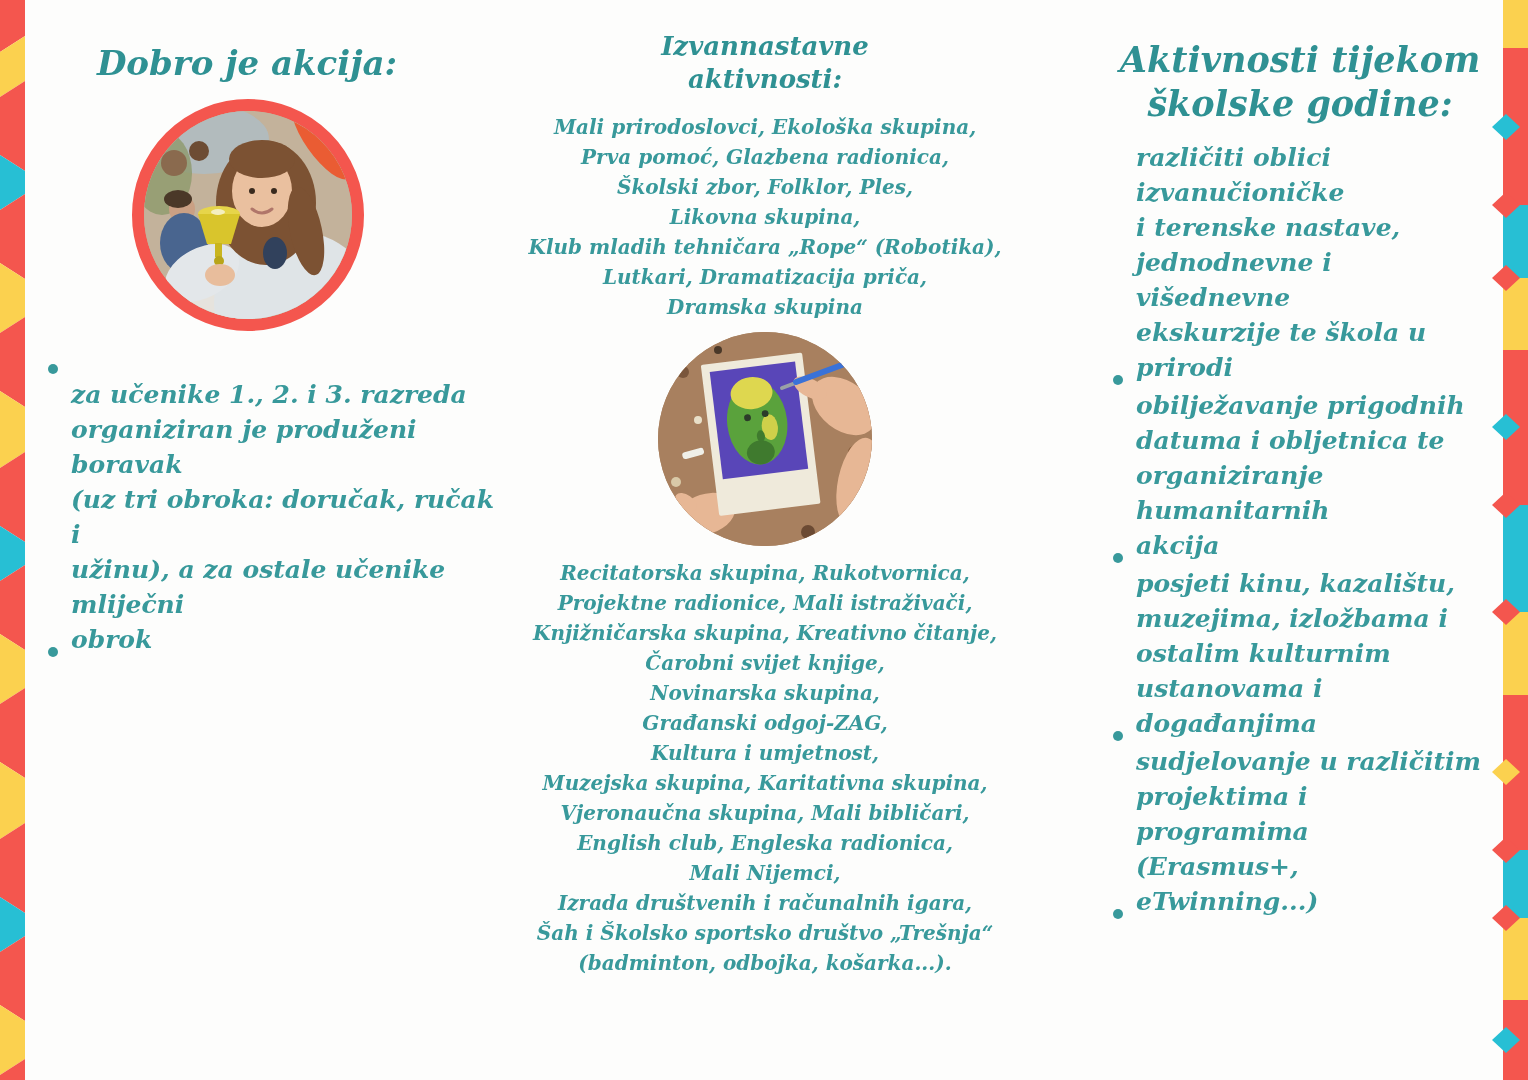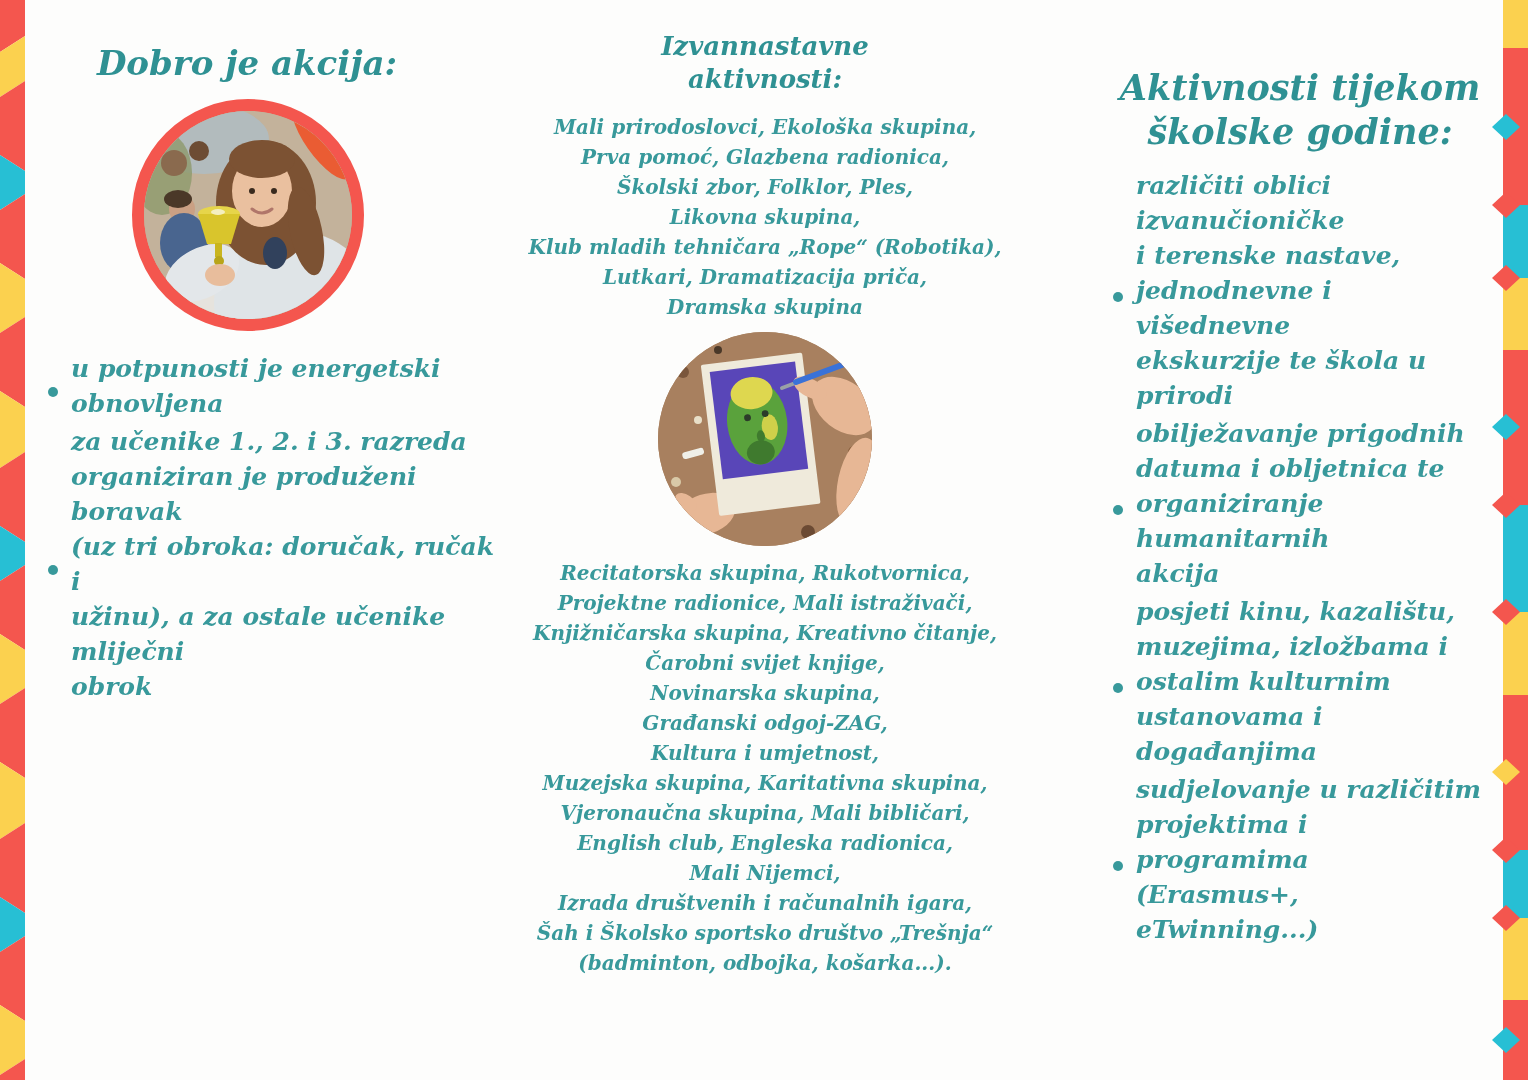--- a/index.html
+++ b/index.html
@@ -14,35 +14,35 @@
   .edge.right{right:0;width:36px;}
   .col{position:absolute;top:0;}
   .col1{left:40px;width:470px;top:42px;}
   .col2{left:525px;width:480px;top:30px;text-align:center;}
   .col3{left:1085px;width:400px;top:38px;}
   .title{
     font-size:34px;line-height:1.26;text-align:center;white-space:pre-line;
     color:#2f9193;
   }
   .col1 .title{padding-right:56px;}
-  .col3 .title{padding-left:30px;font-size:35px;margin-top:28px;}
+  .col3 .title{padding-left:30px;font-size:35px;}
   .col2 .title{font-size:26px;}
   .photo-ring{
     width:208px;height:208px;border-radius:50%;border:12px solid #f4564e;
     overflow:hidden;margin-top:14px;background:#c3b29b;
   }
   .col1 .photo-ring{margin-left:92px;}
   .photo-plain{
     width:214px;height:214px;border-radius:50%;overflow:hidden;
     margin:10px auto 0 auto;background:#a8805f;
   }
   .photo-ring svg,.photo-plain svg{display:block;}
   ul.bullets{list-style:none;margin:20px 0 0 0;padding:0 0 0 8px;}
   .col3 ul.bullets{margin-top:14px;padding-left:28px;}
-  li.bullet{display:flex;align-items:center;margin:0 0 3px 0;}
+  li.bullet{display:flex;align-items:flex-end;margin:0 0 3px 0;}
   .dot{flex:0 0 auto;width:10px;height:10px;border-radius:50%;background:#38999b;margin:13px 13px 0 0;}
   .btxt{white-space:pre-line;font-size:25px;line-height:35px;}
   .centered-block{white-space:pre-line;font-size:20px;line-height:30px;margin-top:16px;}
   .col2 .block2{margin-top:12px;}
 </style>
 </head>
 <body>
 
 <div class="page">
 
@@ -127,22 +127,20 @@
         <rect x="71" y="132" width="7" height="14" fill="#c9b51f"></rect>
         <circle cx="75" cy="150" r="5" fill="#b8a51a"></circle>
         <ellipse cx="76" cy="164" rx="15" ry="11" fill="#e8bd9c"></ellipse>
       </svg>
     </div>
 
     <ul class="bullets">
 
         <li class="bullet">
           <span class="dot"></span>
-          <span class="btxt">u potpunosti je energetski
-obnovljena</span>
         </li>
         <li class="bullet">
           <span class="dot"></span>
           <span class="btxt">za učenike 1., 2. i 3. razreda
 organiziran je produženi boravak
 (uz tri obroka: doručak, ručak i
 užinu), a za ostale učenike mliječni
 obrok</span>
         </li>
       </ul>

